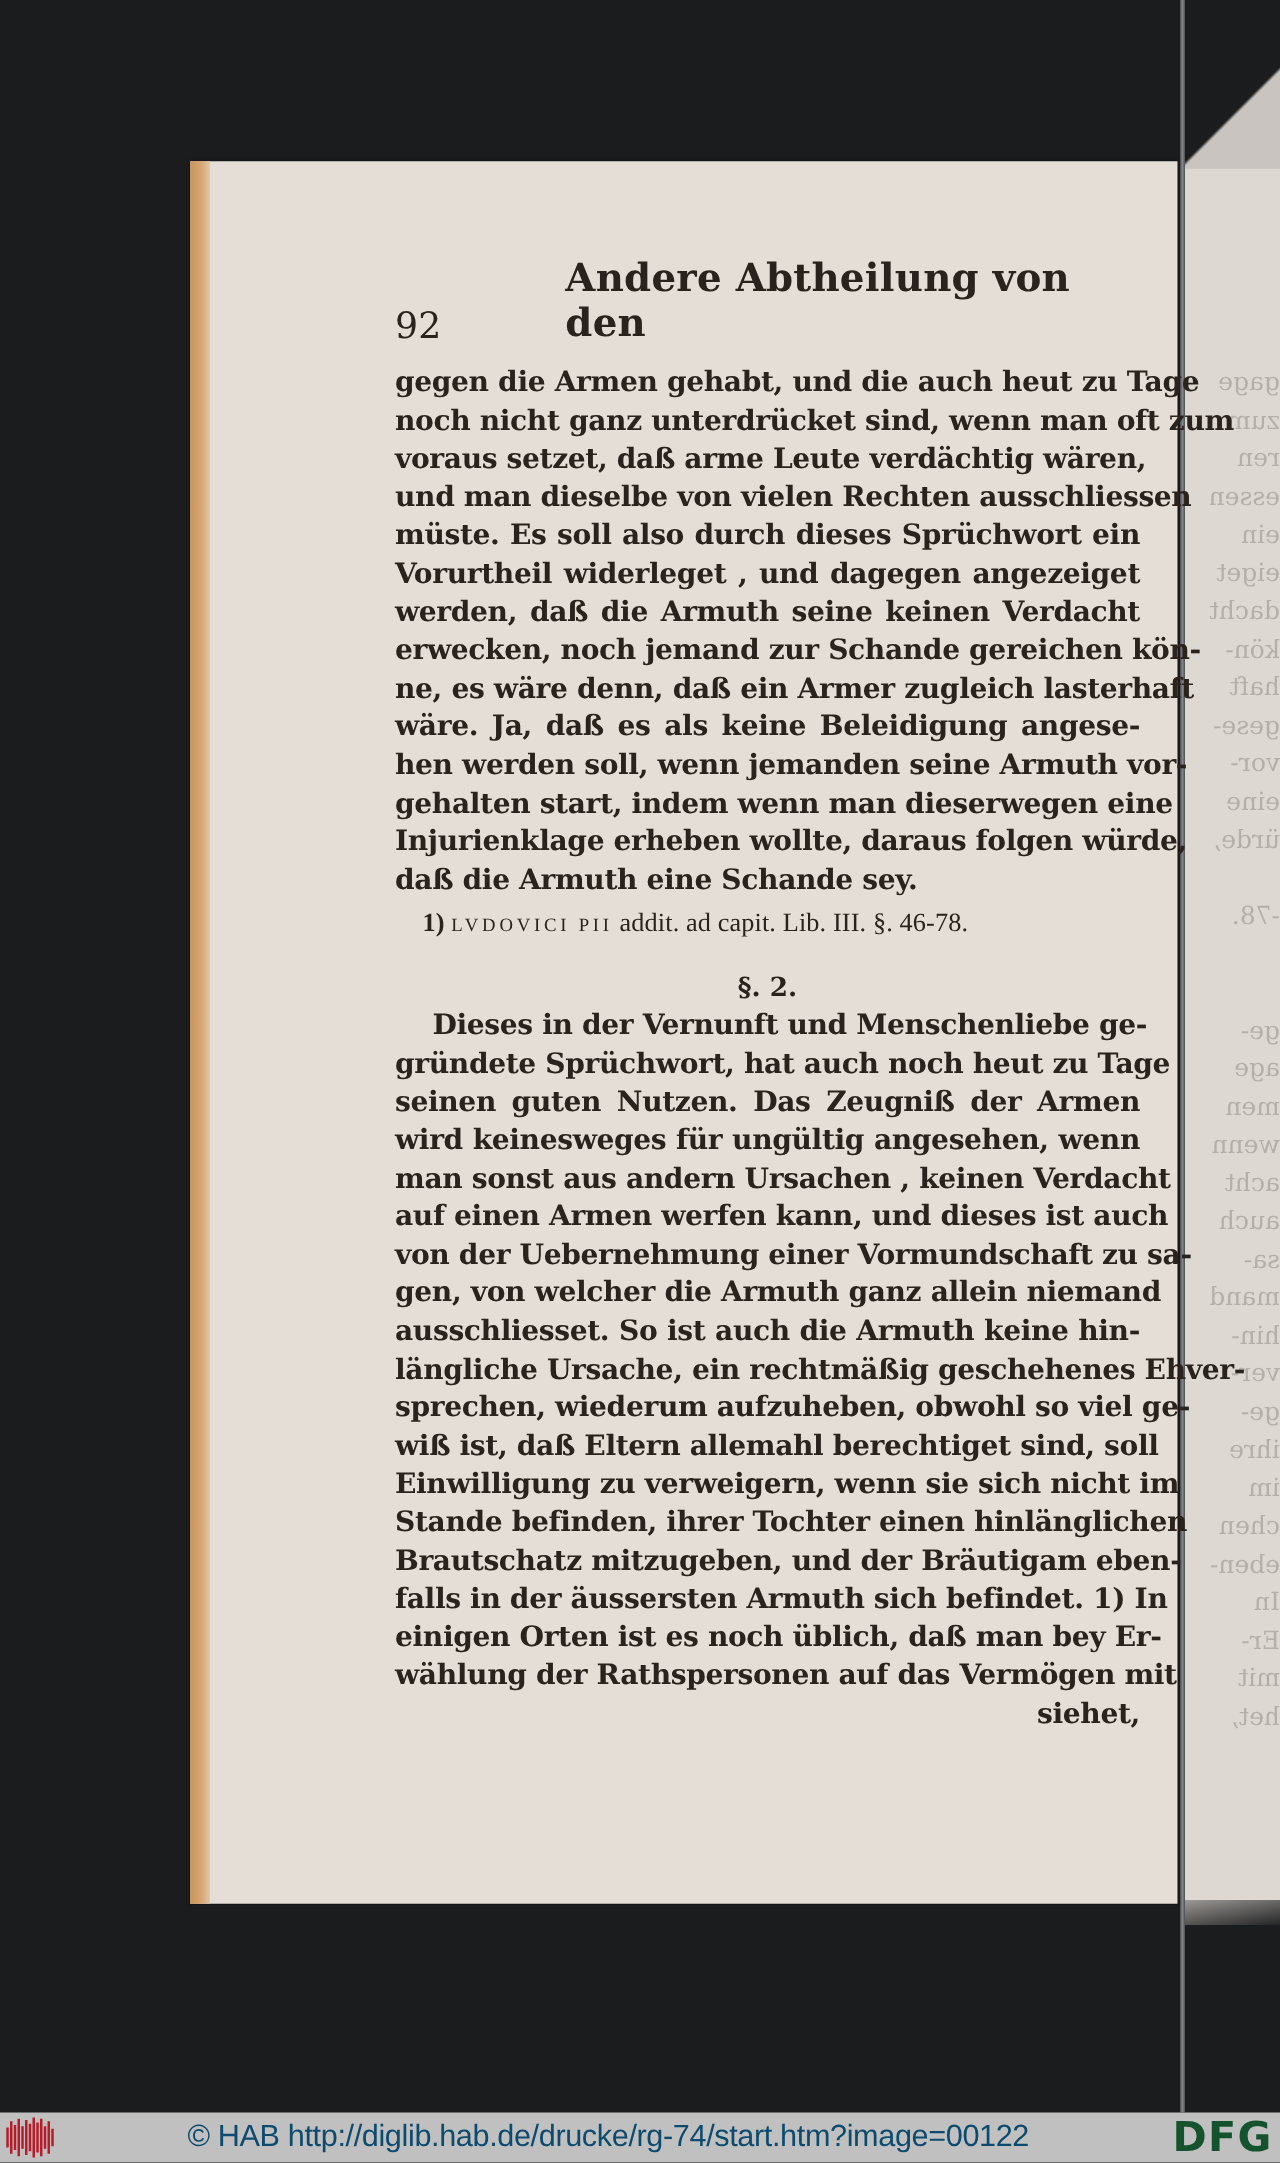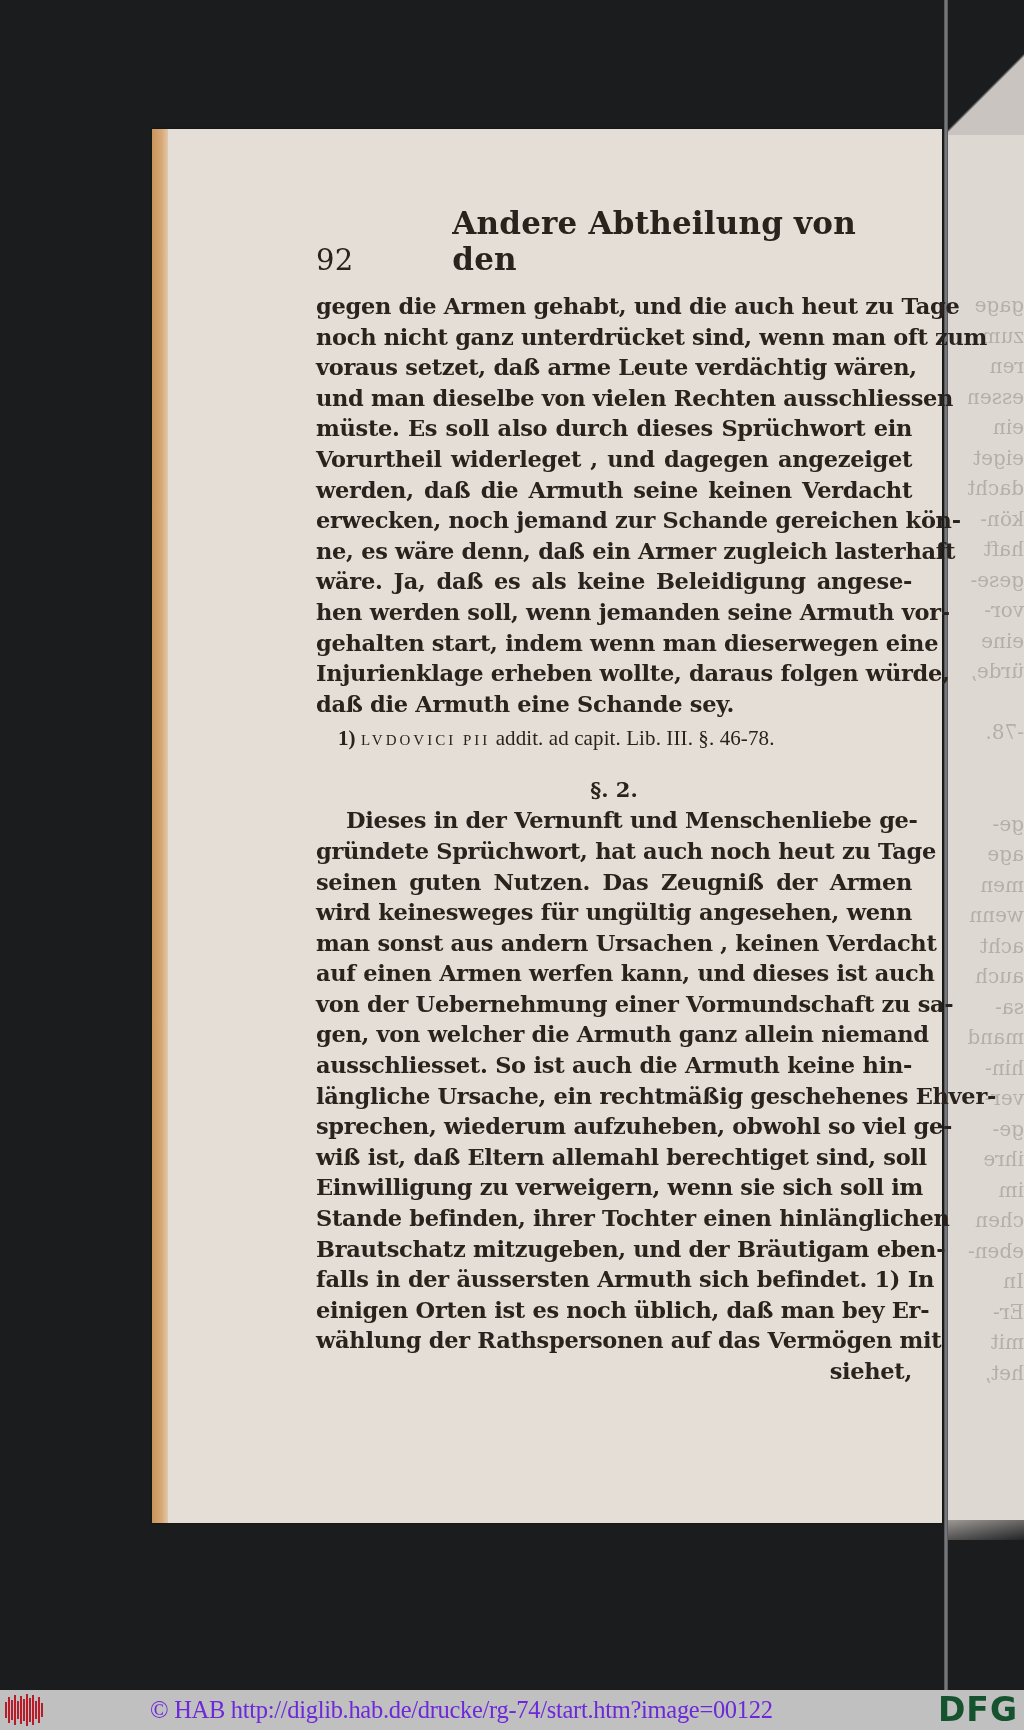--- a/index.html
+++ b/index.html
@@ -167,23 +167,23 @@
     .hab-logo span {
       display: block;
       width: 2px;
       background: #b71c2b;
     }
     .footer-text {
       position: absolute;
       left: 150px; top: 0;
       height: 40px;
       line-height: 40px;
-      font-family: Liberation Serif, serif;
+      font-family: Liberation Sans, sans-serif;
       font-size: 24.5px;
-      color: #6d28d9;
+      color: #0c4a6e;
       letter-spacing: -0.3px;
     }
     .dfg-logo {
       position: absolute;
       right: 6px; top: 3px;
       height: 34px;
       line-height: 34px;
       font-family: "DejaVu Sans", sans-serif;
       font-weight: bold;
       font-size: 33px;
@@ -276,21 +276,21 @@
         <div class="line">seinen guten Nutzen. Das Zeugniß der Armen</div>
         <div class="line">wird keinesweges für ungültig angesehen, wenn</div>
         <div class="line">man sonst aus andern Ursachen , keinen Verdacht</div>
         <div class="line">auf einen Armen werfen kann, und dieses ist auch</div>
         <div class="line">von der Uebernehmung einer Vormundschaft zu sa-</div>
         <div class="line">gen, von welcher die Armuth ganz allein niemand</div>
         <div class="line">ausschliesset. So ist auch die Armuth keine hin-</div>
         <div class="line">längliche Ursache, ein rechtmäßig geschehenes Ehver-</div>
         <div class="line">sprechen, wiederum aufzuheben, obwohl so viel ge-</div>
         <div class="line">wiß ist, daß Eltern allemahl berechtiget sind, soll</div>
-        <div class="line">Einwilligung zu verweigern, wenn sie sich soll im</div>
+        <div class="line">Einwilligung zu verweigern, wenn sie sich nicht im</div>
         <div class="line">Stande befinden, ihrer Tochter einen hinlänglichen</div>
         <div class="line">Brautschatz mitzugeben, und der Bräutigam eben-</div>
         <div class="line">falls in der äussersten Armuth sich befindet. 1) In</div>
         <div class="line">einigen Orten ist es noch üblich, daß man bey Er-</div>
         <div class="line">wählung der Rathspersonen auf das Vermögen mit</div>
         <div class="line right">siehet,</div>
       </div>
     </div>
   </div>
 </div>

